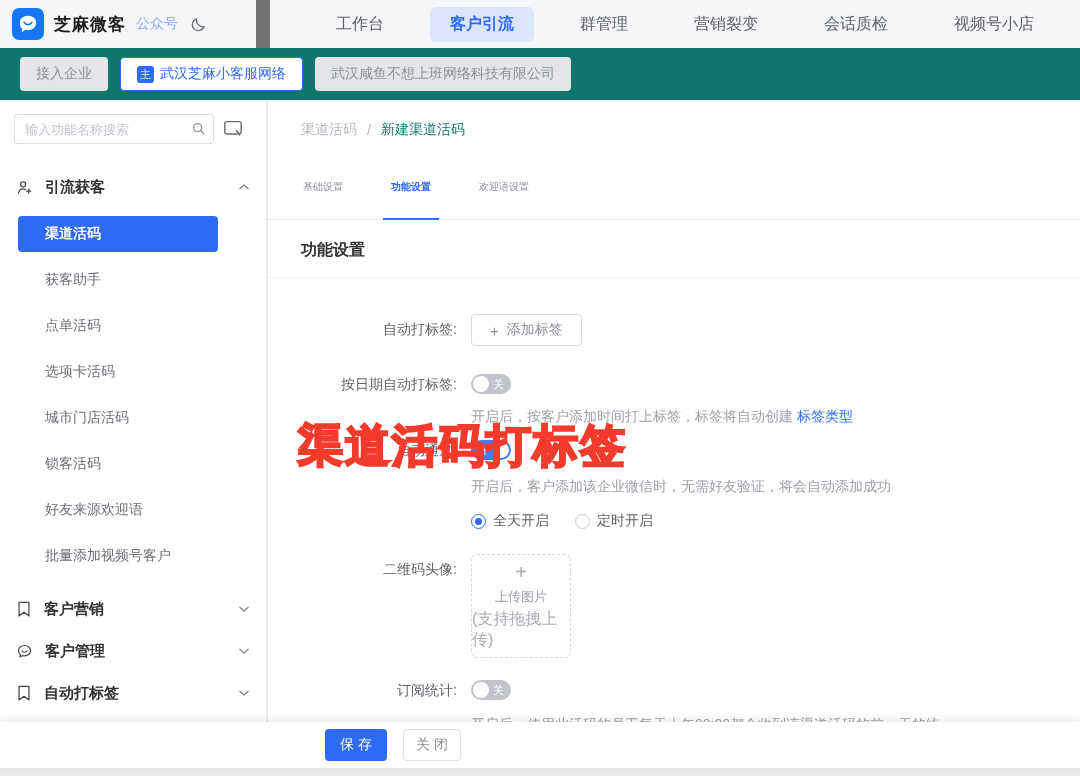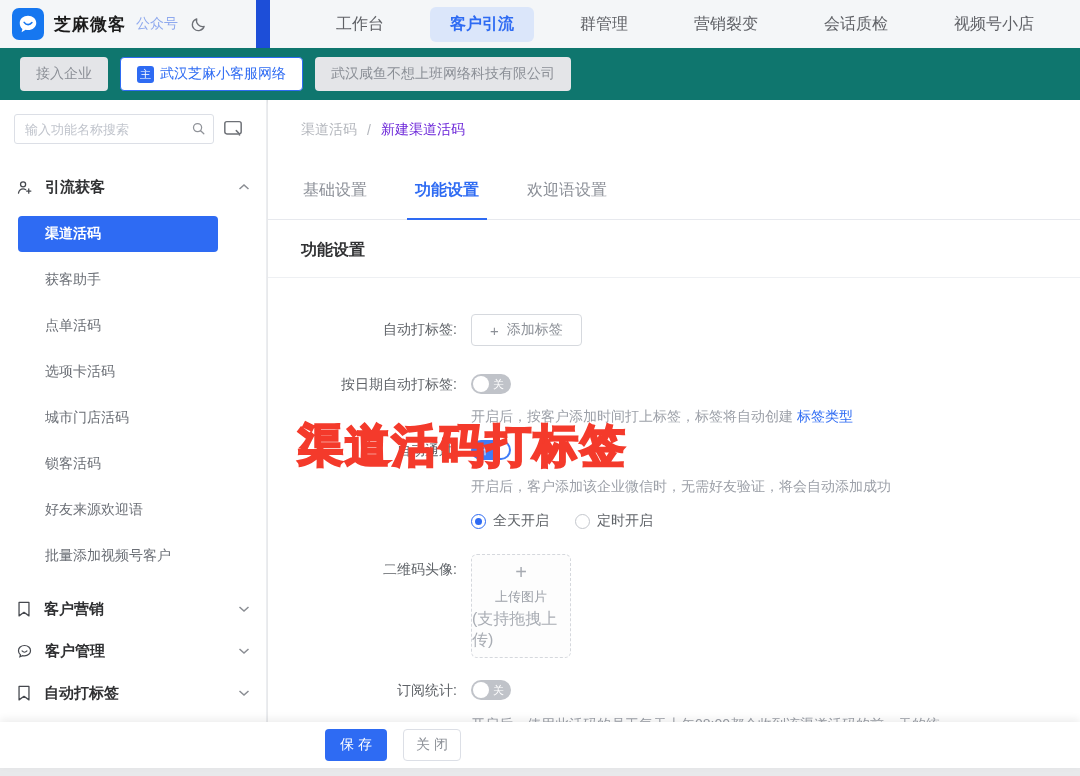--- a/index.html
+++ b/index.html
@@ -1,20 +1,20 @@
 <!DOCTYPE html>
 <html><head>
 <meta charset="utf-8">
 <style>
   * { margin:0; padding:0; box-sizing:border-box; }
   html,body { width:1080px; height:776px; overflow:hidden; }
   body { font-family:"Liberation Sans","DejaVu Sans",sans-serif; background:#e8e9eb; position:relative; }
 
   
-  .header { position:absolute; top:0; left:0; width:1080px; height:48px; background:#1d4ed8; display:flex; }
+  .header { position:absolute; top:0; left:0; width:1080px; height:48px; background:#737373; display:flex; }
   .brand-block { width:256px; height:48px; background:#f4f6f8; display:flex; align-items:center; padding:0 12px; gap:10px; }
   .logo { width:32px; height:32px; background:#1677f0; border-radius:7px; display:flex; align-items:center; justify-content:center; flex:none; }
   .brand-name { font-size:17px; font-weight:bold; color:#1b1b1b; letter-spacing:1px; }
   .brand-badge { font-size:14px; color:#8fa9ee; }
   .moon { margin-left:2px; }
   .nav-block { margin-left:14px; flex:1; height:48px; background:#f4f6f8; display:flex; align-items:center; gap:26px; padding-left:46px; overflow:hidden; }
   .nav-item { font-size:16px; color:#5f6166; padding:7px 20px; border-radius:6px; white-space:nowrap; cursor:pointer; }
   .nav-item.active { background:#dbe6fa; color:#2e6bf3; font-weight:bold; }
 
   
@@ -37,23 +37,23 @@
   .menu-items { padding:0 0 6px 0; }
   .menu-item { height:36px; margin:8px 48px 8px 18px; display:flex; align-items:center; padding-left:27px; font-size:14px; color:#6b6f76; border-radius:4px; cursor:pointer; }
   .menu-item + .menu-item { margin-top:10px; }
   .menu-item.active { background:#2e6bf3; color:#fff; font-weight:bold; }
 
   
   .main { position:absolute; top:100px; left:268px; width:812px; height:668px; background:#fff; }
   .breadcrumb { height:60px; display:flex; align-items:center; padding-left:33px; font-size:14px; gap:10px; }
   .crumb-parent { color:#b4b7bd; cursor:pointer; }
   .crumb-sep { color:#b4b7bd; }
-  .crumb-current { color:#6d28d9; }
+  .crumb-current { color:#0f766e; }
   .tabs { display:flex; gap:44px; padding-left:33px; border-bottom:1px solid #e7e9ee; height:44px; margin-top:16px; }
-  .tab { font-size:16px; color:#8b8f97; padding:4px 2px 0; cursor:pointer; position:relative; }
+  .tab { font-size:10px; color:#8b8f97; padding:4px 2px 0; cursor:pointer; position:relative; }
   .tab.active { color:#2e6bf3; font-weight:bold; }
   .tab.active::after { content:""; position:absolute; left:-6px; right:-6px; bottom:-1px; height:2px; background:#2e6bf3; }
   .section-title { font-size:16px; font-weight:bold; color:#303133; padding:20px 0 16px 33px; border-bottom:1px solid #eef0f3; }
 
   .panel-body { position:relative; padding-left:33px; }
   .form-row { display:flex; align-items:flex-start; }
   .form-label { width:156px; text-align:right; font-size:14px; color:#5f6368; padding-top:7px; flex:none; }
   .form-content { padding-left:14px; }
 
   .add-tag-btn { height:32px; padding:0 18px; border:1px solid #d6d9de; border-radius:4px; background:#fff; font-size:14px; color:#8c9097; display:inline-flex; align-items:center; gap:8px; cursor:pointer; }

